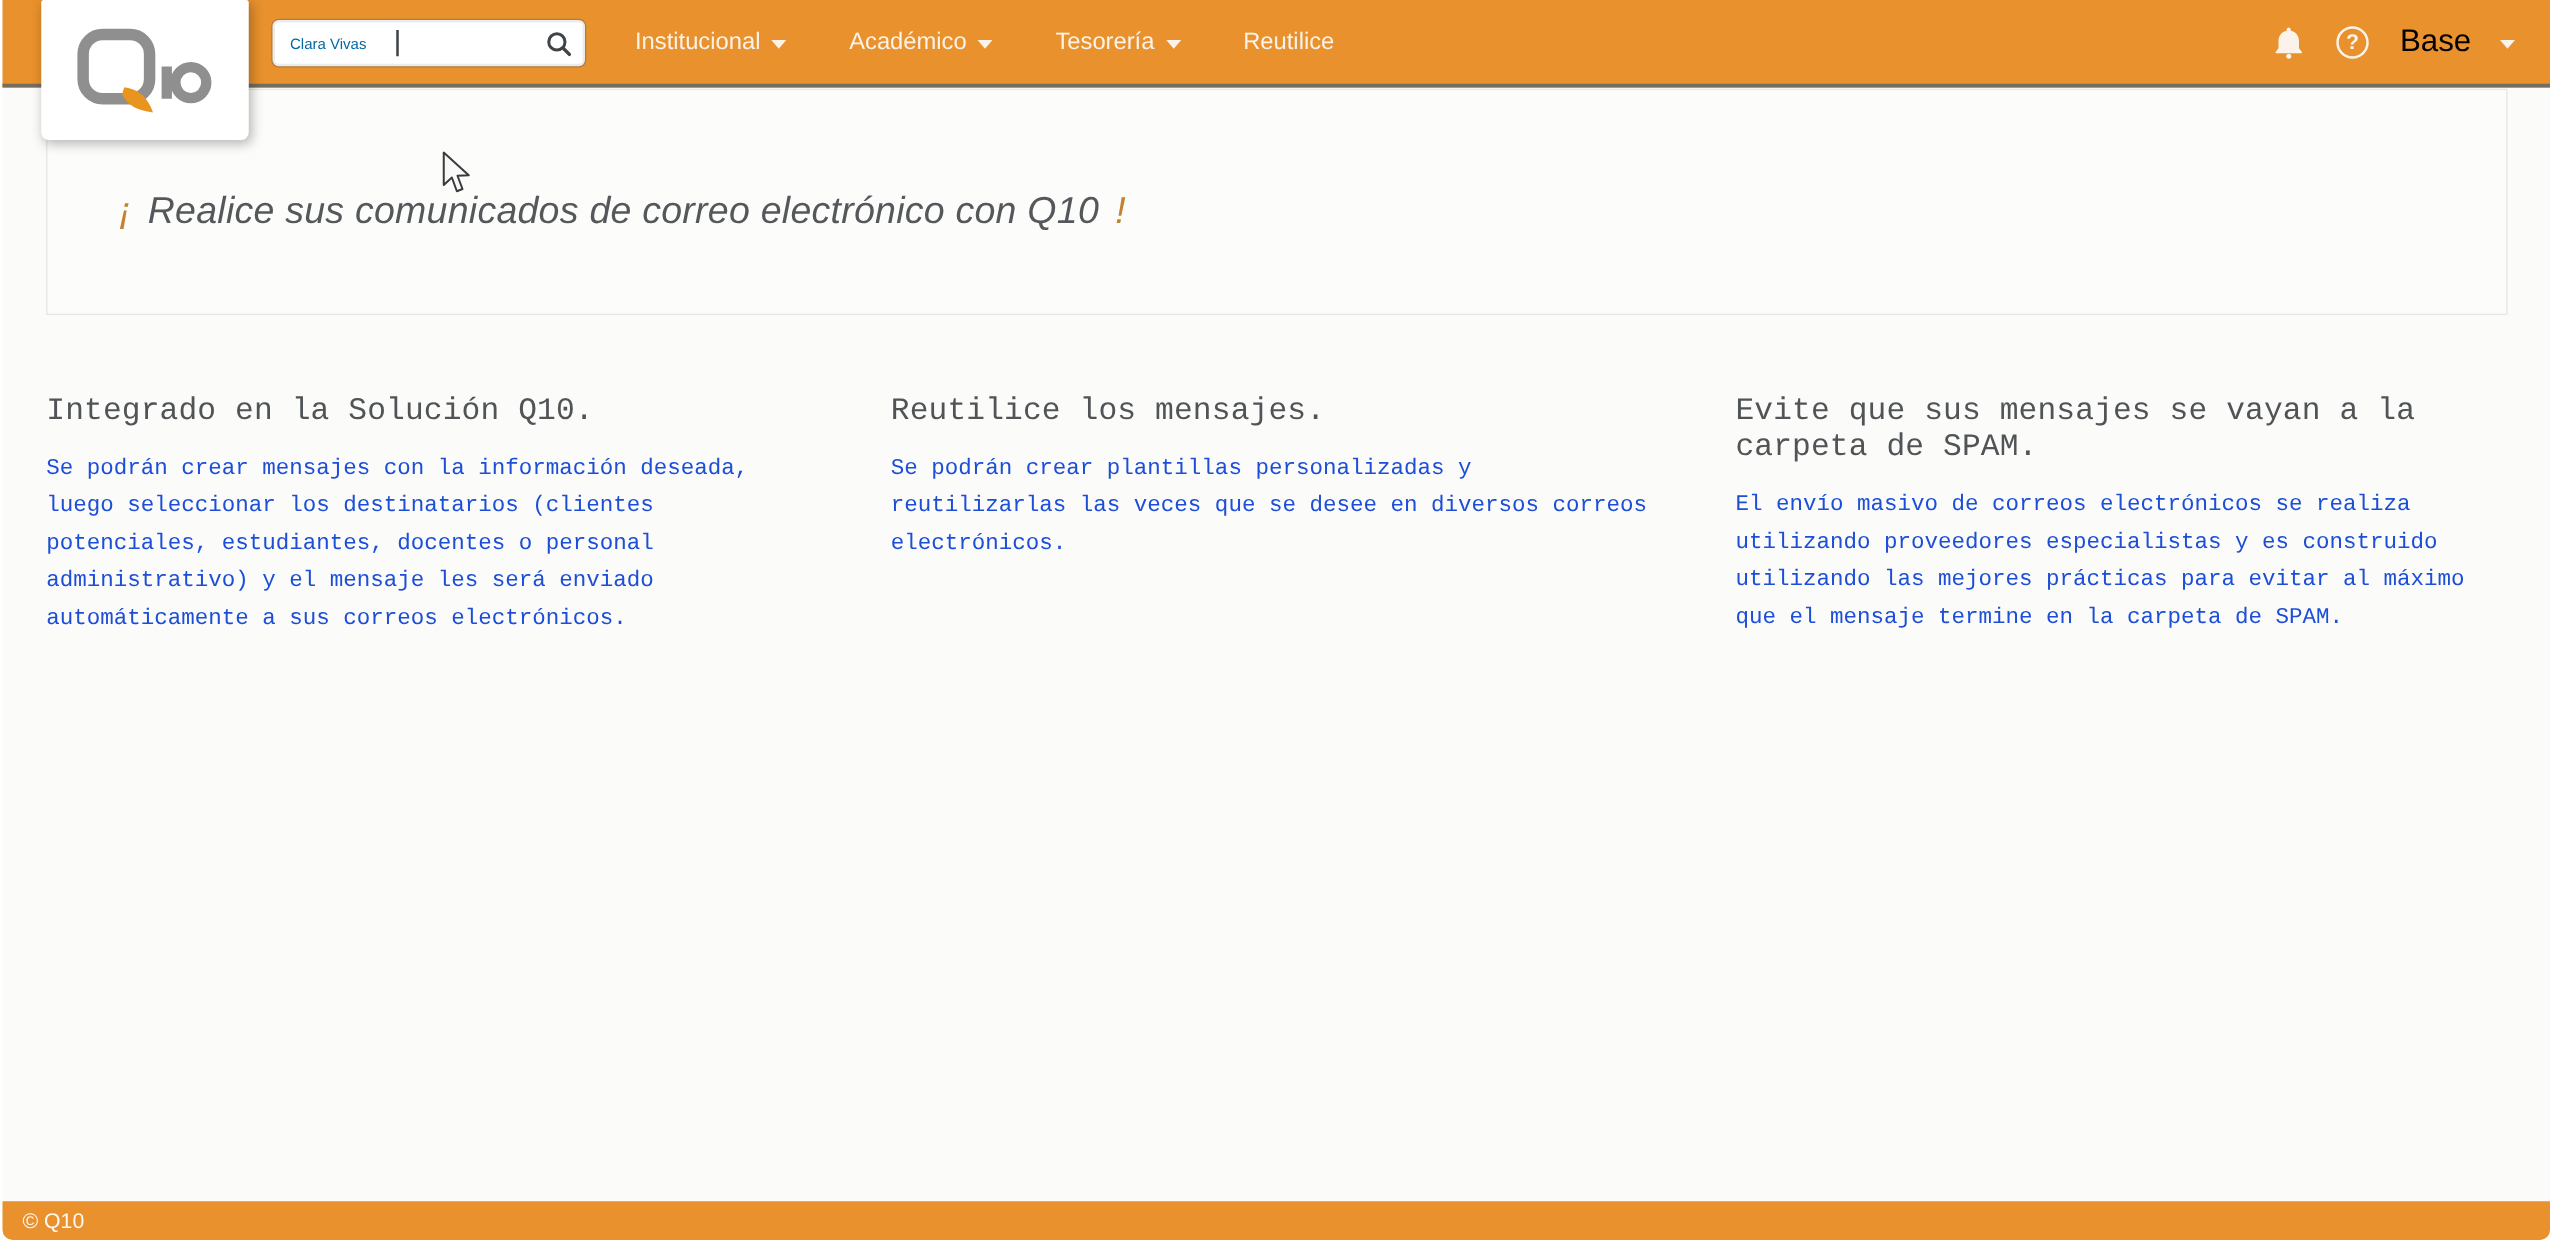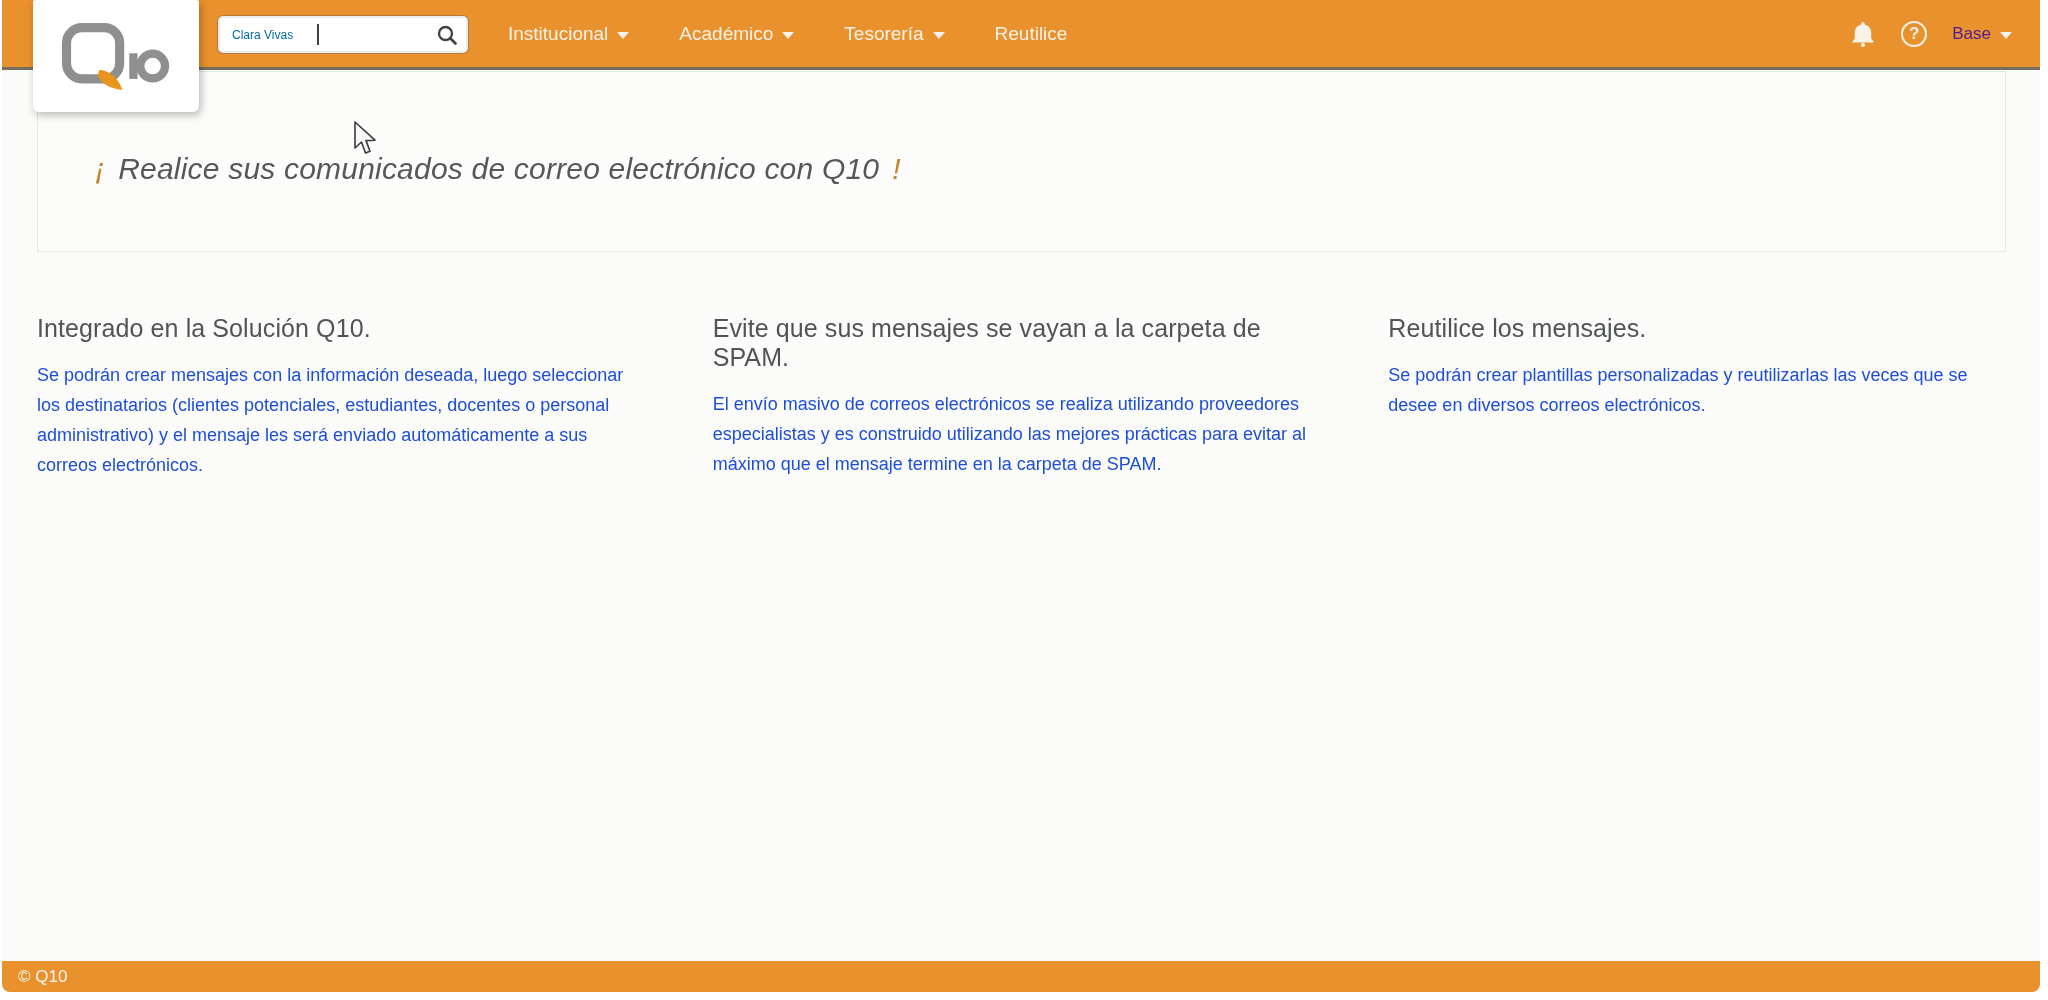--- a/index.html
+++ b/index.html
@@ -52,36 +52,37 @@
   .header-right{
     position:absolute;right:28px;top:0;height:67px;
     display:flex;align-items:center;gap:25px;z-index:6;
   }
   .help-badge{
     width:26px;height:26px;border:2.5px solid #fbf3e9;border-radius:50%;
     color:#fbf3e9;font-size:17px;font-weight:bold;
     display:flex;align-items:center;justify-content:center;box-sizing:border-box;
     cursor:pointer;
   }
-  .account{color:#4c1d95;font-size:17px;display:flex;align-items:center;gap:9px;cursor:pointer;}
+  .account{color:#000000;font-size:25px;display:flex;align-items:center;gap:23px;cursor:pointer;}
   
   .banner-card{
     margin:71px 34px 0 35px;height:181px;box-sizing:border-box;
     background:#fcfcfb;border:1px solid #e6e6e3;
     display:flex;align-items:center;padding:14px 20px 0 57px;font-style:italic;
   }
   .banner-heading{
     font-size:30px;font-weight:normal;color:#55585b;margin:0;letter-spacing:.2px;
   }
   .mark-open{color:#c5812e;margin-right:13px;}
   .mark-close{color:#c5812e;margin-left:13px;}
   
   .features{
     display:grid;grid-template-columns:1fr 1fr 1fr;gap:64px;
     margin:62px 40px 0 35px;
+    font-family:Liberation Mono, monospace;
   }
   .feature-title{
     font-size:25px;font-weight:normal;color:#515457;margin:0 0 17px 0;letter-spacing:.1px;
   }
   .feature-body{
     font-size:18px;line-height:30px;color:#1d4ed8;margin:0;
   }
   
   .footer{
     position:absolute;bottom:0;left:0;right:0;height:31px;
@@ -157,26 +158,26 @@
   <div class="banner-card">
     <h1 class="banner-heading"><span class="mark-open">¡</span><span>Realice sus comunicados de correo electrónico con Q10</span><span class="mark-close">!</span></h1>
   </div>
 
   <div class="features">
     <div>
       <h2 class="feature-title">Integrado en la Solución Q10.</h2>
       <p class="feature-body">Se podrán crear mensajes con la información deseada, luego seleccionar los destinatarios (clientes potenciales, estudiantes, docentes o personal administrativo) y el mensaje les será enviado automáticamente a sus correos electrónicos.</p>
     </div>
     <div>
+      <h2 class="feature-title">Reutilice los mensajes.</h2>
+      <p class="feature-body">Se podrán crear plantillas personalizadas y reutilizarlas las veces que se desee en diversos correos electrónicos.</p>
+    </div>
+    <div>
       <h2 class="feature-title">Evite que sus mensajes se vayan a la carpeta de SPAM.</h2>
       <p class="feature-body">El envío masivo de correos electrónicos se realiza utilizando proveedores especialistas y es construido utilizando las mejores prácticas para evitar al máximo que el mensaje termine en la carpeta de SPAM.</p>
-    </div>
-    <div>
-      <h2 class="feature-title">Reutilice los mensajes.</h2>
-      <p class="feature-body">Se podrán crear plantillas personalizadas y reutilizarlas las veces que se desee en diversos correos electrónicos.</p>
     </div>
   </div>
 
   <div class="footer">
     <span>© Q10</span>
   </div>
 
   <span class="mouse-cursor">
     <svg width="24" height="34" viewBox="0 0 24 34">
       <path d="M2 1 L2 27 L8.5 21 L12.5 32 L17 30.2 L13 19.6 L22 19.2 Z" fill="#f8f8f8" stroke="#3a3a3a" stroke-width="1.6" stroke-linejoin="round"></path>

